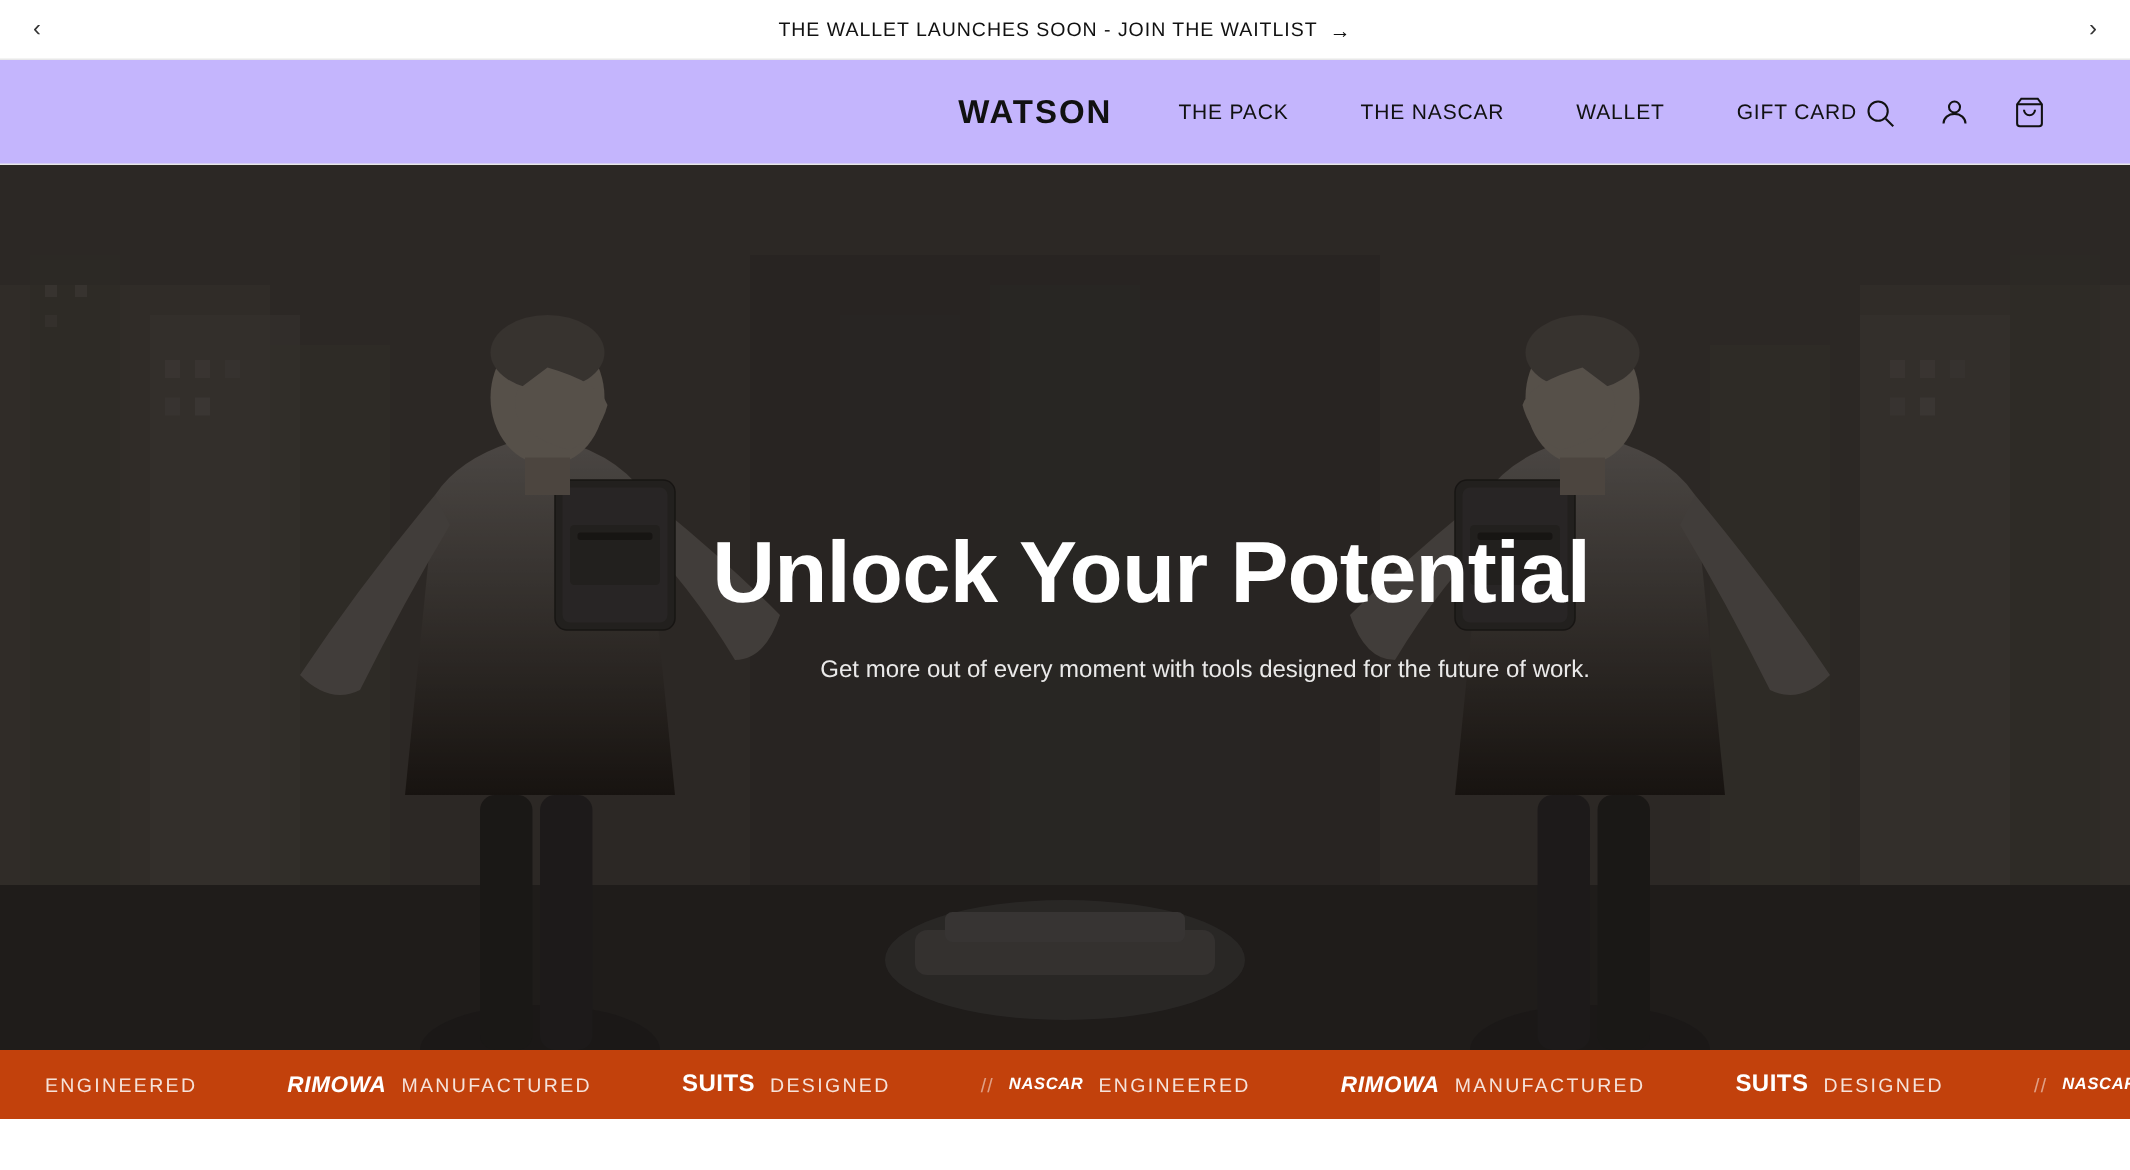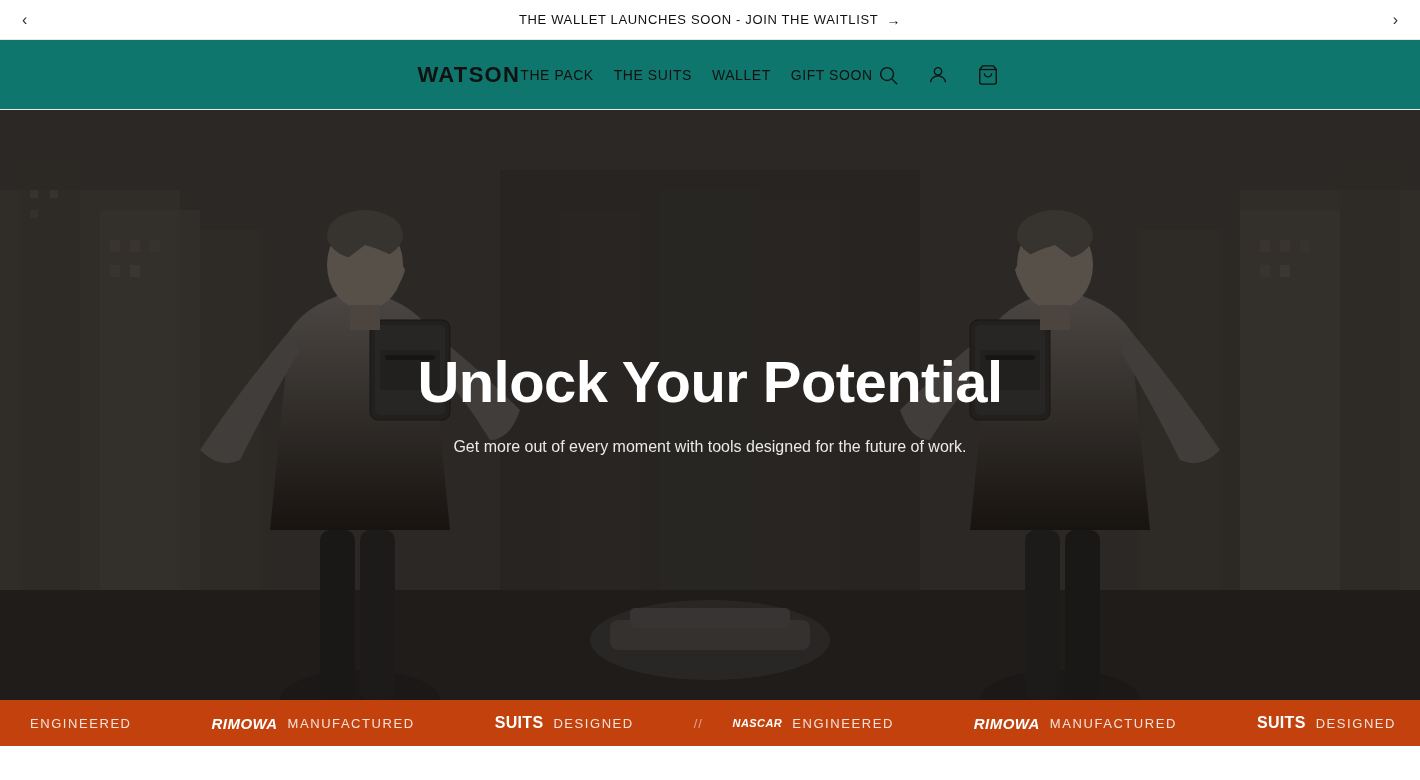--- a/index.html
+++ b/index.html
@@ -39,39 +39,40 @@
       gap: 8px;
     }
     .announcement-text .arrow-icon {
       font-size: 14px;
     }
 
     
     .header {
       display: flex;
       align-items: center;
-      justify-content: center;
-      padding: 0 40px;
+      justify-content: flex-end;
+      padding: 0 52px;
       height: 70px;
-      background: #0f766e;
+      background: #c4b5fd;
       border-bottom: 1px solid #e8e8e8;
     }
     .logo {
       font-size: 22px;
       font-weight: 800;
       letter-spacing: 0.06em;
       color: #111;
       text-transform: uppercase;
       cursor: pointer;
     }
     .nav-links {
       display: flex;
       align-items: center;
-      gap: 20px;
+      gap: 48px;
       list-style: none;
+      margin-left: 44px;
     }
     .nav-links li a {
       text-decoration: none;
       color: #111;
       font-size: 14px;
       font-weight: 500;
       letter-spacing: 0.04em;
       cursor: pointer;
     }
     .nav-icons {
@@ -127,21 +128,21 @@
           rgba(40,38,35,0.2) 20px, rgba(40,38,35,0.2) 60px,
           rgba(60,55,50,0.3) 60px, rgba(60,55,50,0.3) 65px,
           transparent 65px, transparent 100px
         );
     }
     .hero-content {
       position: absolute;
       top: 50%;
       left: 50%;
       transform: translate(-50%, -50%);
-      text-align: center;
+      text-align: right;
       color: #fff;
       z-index: 10;
       width: 700px;
     }
     .hero-title {
       font-size: 58px;
       font-weight: 600;
       letter-spacing: -0.01em;
       margin-bottom: 20px;
       line-height: 1.1;
@@ -179,21 +180,20 @@
       padding: 0 30px;
       color: #fff;
       font-size: 13px;
       letter-spacing: 0.06em;
     }
     .ticker-brand {
       font-weight: 800;
       font-size: 14px;
       letter-spacing: 0.04em;
       text-transform: uppercase;
-      margin-left: 20px;
     }
     .ticker-label {
       font-weight: 400;
       font-size: 13px;
       letter-spacing: 0.12em;
       text-transform: uppercase;
       color: rgba(255,255,255,0.85);
     }
     .rimowa-text {
       font-style: italic;
@@ -234,27 +234,27 @@
 
 <header class="header">
   <div class="logo">WATSON</div>
 
   <nav>
     <ul class="nav-links">
       <li>
         <a>THE PACK</a>
       </li>
       <li>
-        <a>THE SUITS</a>
+        <a>THE NASCAR</a>
       </li>
       <li>
         <a>WALLET</a>
       </li>
       <li>
-        <a>GIFT SOON</a>
+        <a>GIFT CARD</a>
       </li>
     </ul>
   </nav>
 
   <div class="nav-icons">
     <button class="nav-icon-btn" title="Search">
       <svg viewBox="0 0 24 24">
         <circle cx="11" cy="11" r="7"></circle>
         <line x1="16.5" y1="16.5" x2="22" y2="22"></line>
       </svg>

